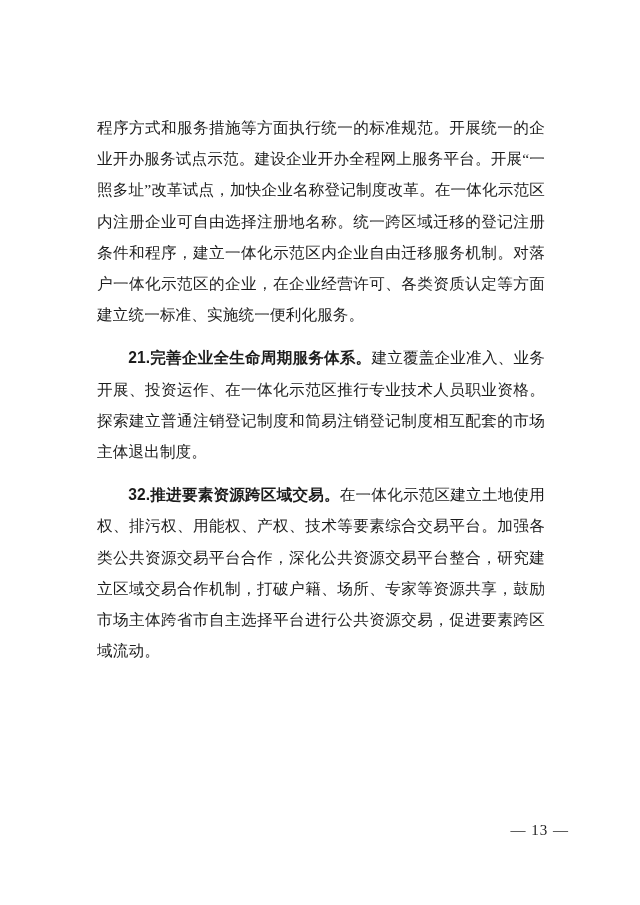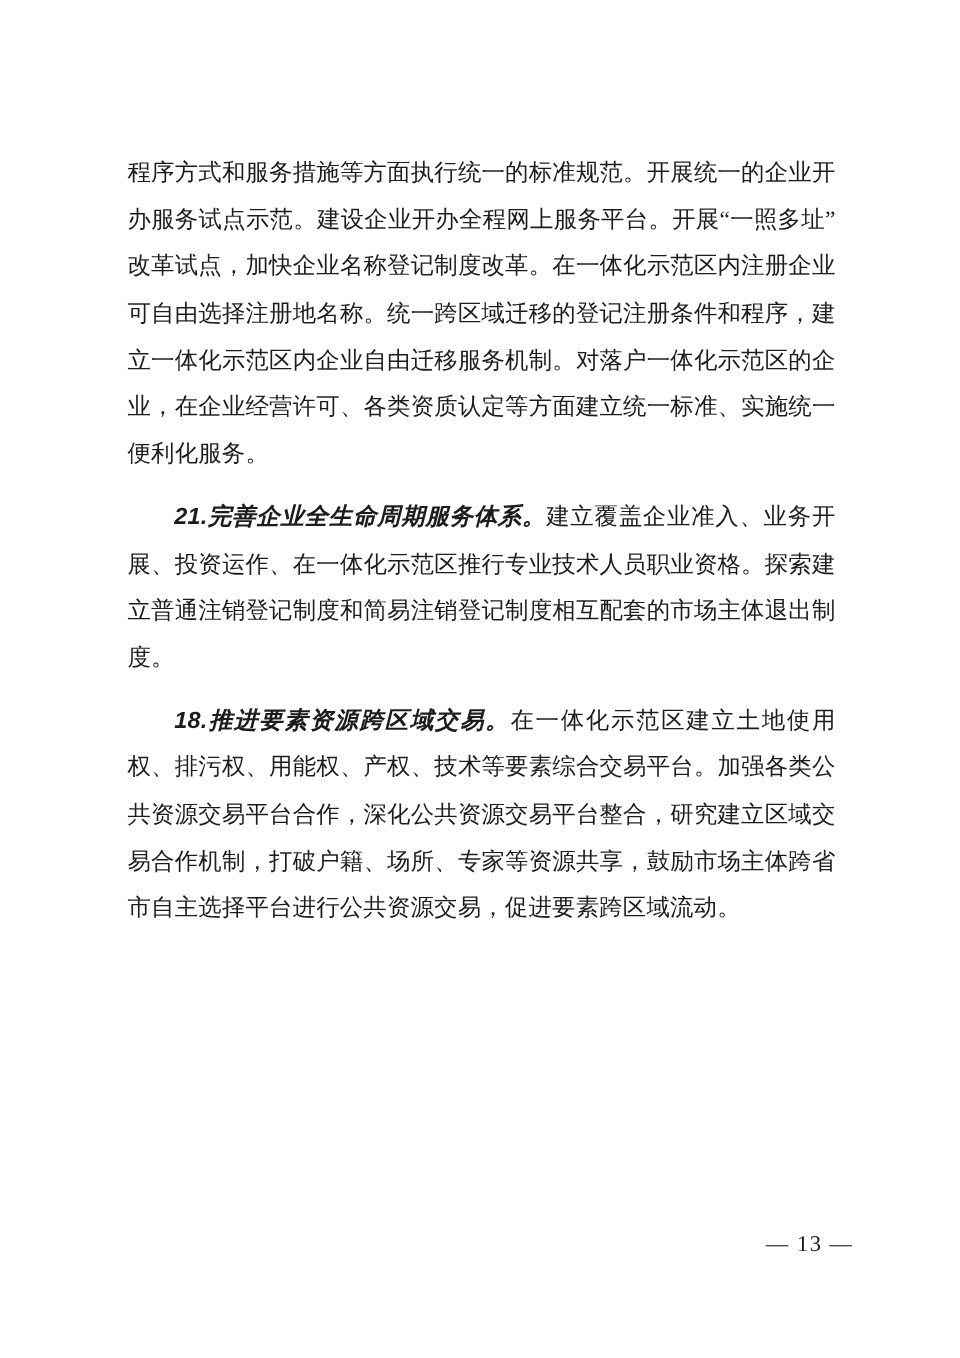--- a/index.html
+++ b/index.html
@@ -16,36 +16,35 @@
     font-family: "Liberation Serif", serif;
     color: #1c1c1c;
   }
   .content {
     position: absolute;
     left: 85px;
     top: 100px;
     width: 472px;
   }
   .para {
-    margin: 0;
+    margin: 12px;
     font-size: 15.6px;
     line-height: 31.2px;
     letter-spacing: 0.13px;
     text-align: justify;
     text-justify: inter-character;
     word-break: break-all;
   }
   .para.indent {
     text-indent: 2em;
     margin-top: 11px;
   }
   .lead {
     font-weight: 700;
     font-family: "Liberation Sans", sans-serif;
-    font-style: italic;
   }
   .footer {
     position: absolute;
     top: 820px;
     right: 71px;
     font-size: 15px;
     line-height: 20px;
     letter-spacing: 1px;
     color: #1c1c1c;
     font-family: "Liberation Serif", serif;
@@ -55,18 +54,18 @@
 <body>
 
 <div class="page">
   <div class="content">
 
     <p class="para"><span>程序方式和服务措施等方面执行统一的标准规范。开展统一的企业开办服务试点示范。建设企业开办全程网上服务平台。开展“一照多址”改革试点，加快企业名称登记制度改革。在一体化示范区内注册企业可自由选择注册地名称。统一跨区域迁移的登记注册条件和程序，建立一体化示范区内企业自由迁移服务机制。对落户一体化示范区的企业，在企业经营许可、各类资质认定等方面建立统一标准、实施统一便利化服务。</span></p>
 
     <p class="para indent"><span class="lead">21.完善企业全生命周期服务体系。</span><span>建立覆盖企业准入、业务开展、投资运作、在一体化示范区推行专业技术人员职业资格。探索建立普通注销登记制度和简易注销登记制度相互配套的市场主体退出制度。</span></p>
 
 
-    <p class="para indent"><span class="lead">18.推进要素资源跨区域交易。</span><span>在一体化示范区建立土地使用权、排污权、用能权、产权、技术等要素综合交易平台。加强各类公共资源交易平台合作，深化公共资源交易平台整合，研究建立区域交易合作机制，打破户籍、场所、专家等资源共享，鼓励市场主体跨省市自主选择平台进行公共资源交易，促进要素跨区域流动。</span></p>
+    <p class="para indent"><span class="lead">32.推进要素资源跨区域交易。</span><span>在一体化示范区建立土地使用权、排污权、用能权、产权、技术等要素综合交易平台。加强各类公共资源交易平台合作，深化公共资源交易平台整合，研究建立区域交易合作机制，打破户籍、场所、专家等资源共享，鼓励市场主体跨省市自主选择平台进行公共资源交易，促进要素跨区域流动。</span></p>
 
   </div>
 
   <div class="footer">— 13 —</div>
 </div>
 
 </body></html>

